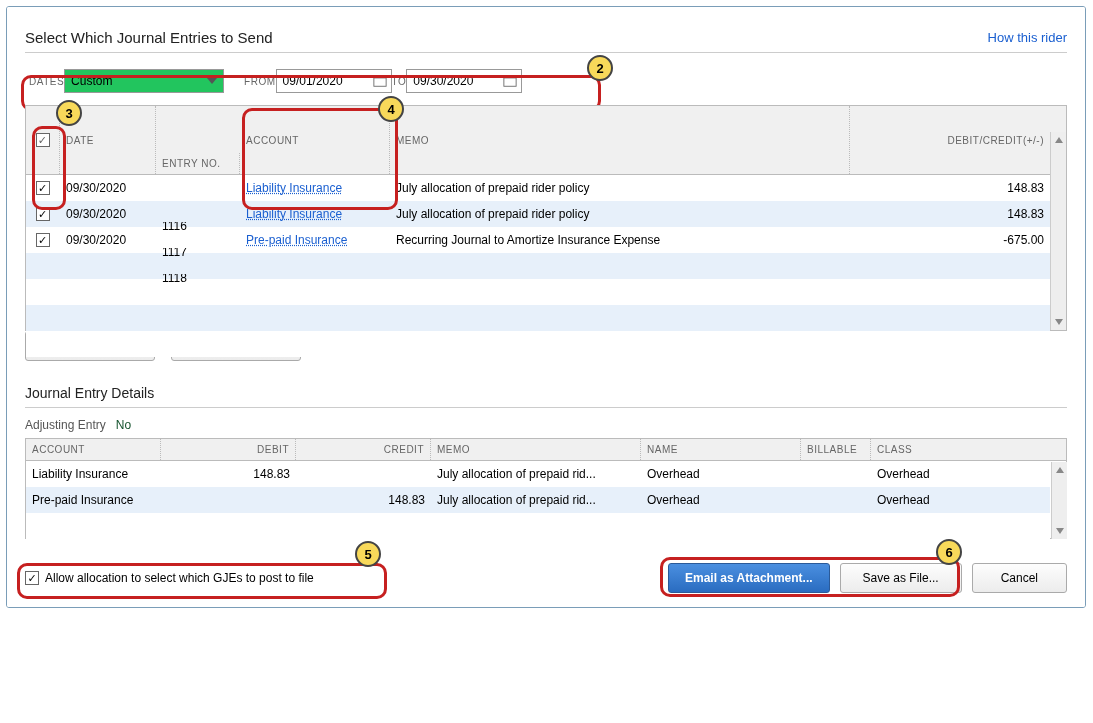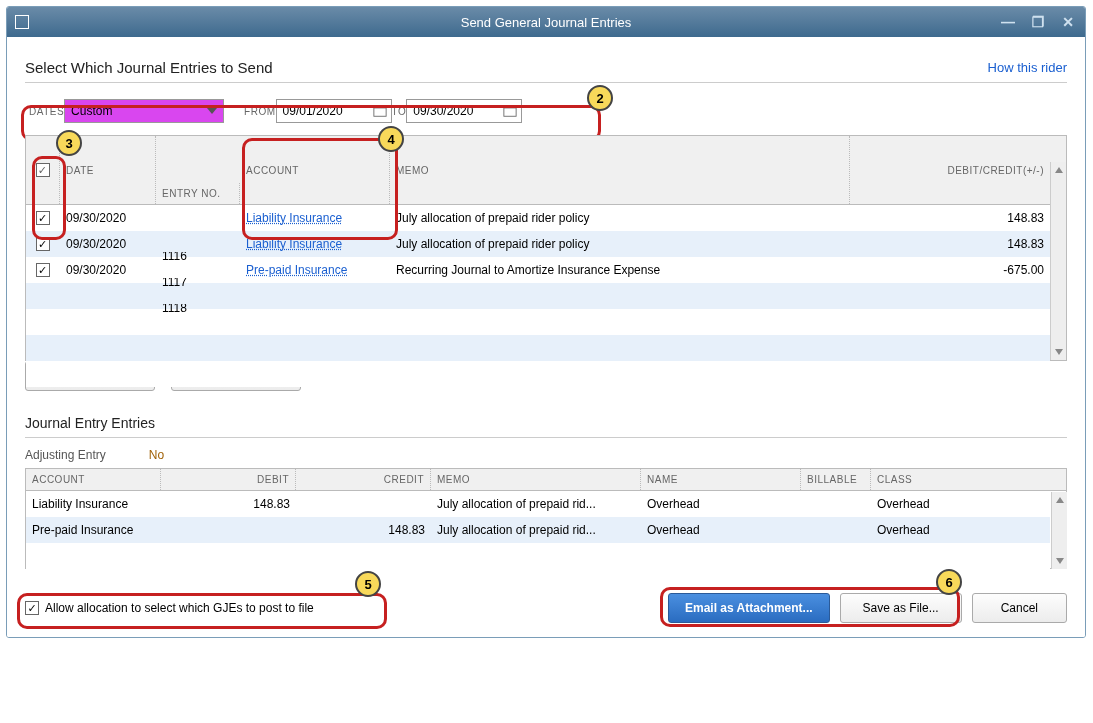--- a/index.html
+++ b/index.html
@@ -94,21 +94,21 @@
     align-items: center;
     margin-top: 14px;
     padding: 2px 4px;
   }
   .label-small { font-size: 10px; color: #666; letter-spacing: 0.5px; }
   .select-box {
     display: flex;
     align-items: center;
     justify-content: space-between;
     border: 1px solid #999;
-    background: #d946ef;
+    background: #22c55e;
     height: 24px;
     padding: 0 6px;
     min-width: 160px;
   }
   .triangle-down {
     width: 0; height: 0;
     border-left: 5px solid transparent;
     border-right: 5px solid transparent;
     border-top: 6px solid #555;
   }
@@ -223,29 +223,20 @@
     margin-top: 24px;
   }
   .footer-chk { display: flex; align-items: center; gap: 6px; }
   .footer-btns { display: flex; gap: 10px; align-items: center; }
 </style>
 </head>
 <body>
 
 <div class="window">
 
-  <div class="titlebar">
-    <div class="titlebar-icon"></div>
-    <div class="titlebar-title">Send General Journal Entries</div>
-    <div class="win-controls">
-      <div class="win-btn">—</div>
-      <div class="win-btn">❐</div>
-      <div class="win-btn">✕</div>
-    </div>
-  </div>
 
   <div class="content rel">
 
     <div class="section-header">
       <div class="section-title">Select Which Journal Entries to Send</div>
       <div class="link">How this rider</div>
     </div>
     <div class="hr"></div>
 
     <div class="rel">
@@ -356,25 +347,25 @@
       <div class="callout-box" style="left:216px; top:2px; width:156px; height:102px;"></div>
       <div class="callout-num" style="left:352px; top:-10px;">4</div>
     </div>
 
     <div class="btn-row">
       <div class="btn">Select All</div>
       <div class="btn">Deselect All</div>
     </div>
 
     <div class="details-sec">
-      <div class="section-title" style="font-size:14px;">Journal Entry Entries</div>
+      <div class="section-title" style="font-size:14px;">Journal Entry Details</div>
       <div class="hr"></div>
       <div class="adj-row">
         <span>Adjusting Entry</span>&nbsp;&nbsp;
-        <span style="color:#a16207;margin-left:33px;">No</span>
+        <span style="color:#14532d;">No</span>
       </div>
 
       <div class="details-wrap rel">
         <div class="details-thead" style="padding-right:16px;">
           <div class="th dw-acct">ACCOUNT</div>
           <div class="th dw-debit">DEBIT</div>
           <div class="th dw-credit">CREDIT</div>
           <div class="th dw-memo">MEMO</div>
           <div class="th dw-name">NAME</div>
           <div class="th dw-bill">BILLABLE</div>

